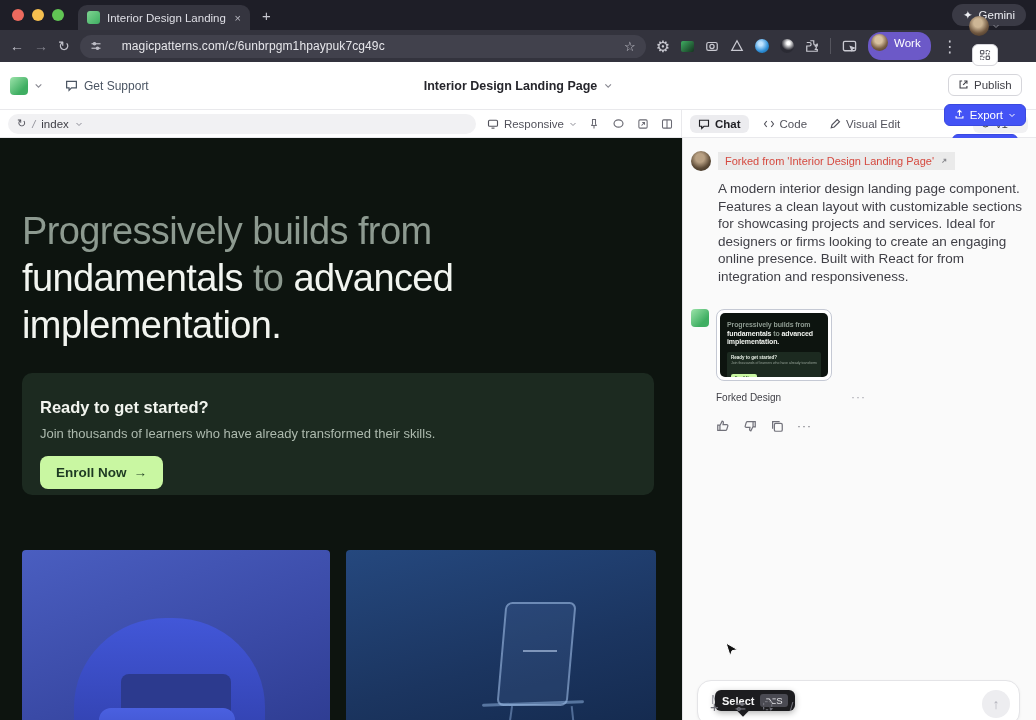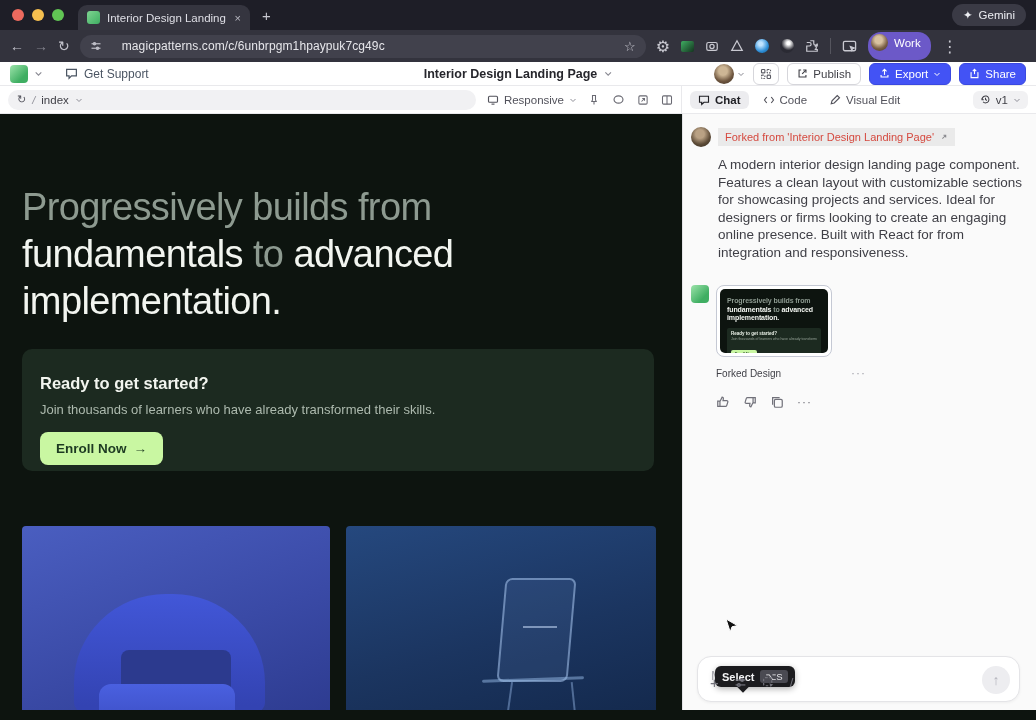--- a/index.html
+++ b/index.html
@@ -33,28 +33,28 @@
   .orb { width:14px; height:14px; border-radius:50%; }
   .orb.blue { background:radial-gradient(circle at 40% 35%, #bfe3ff 15%, #2e8fd8 60%, #16537f); }
   .orb.dark { background:radial-gradient(circle at 60% 30%, #fff 12%, #2a2a33 55%); }
   .greensq { width:13px; height:11px; border-radius:2px; background:linear-gradient(135deg,#3fae62,#14331f); }
   .vdiv { width:1px; height:16px; background:#55555e; }
   .profile { display:flex; align-items:center; gap:6px; background:#6c59c8; border-radius:13px; padding:2px 10px 9px 3px; }
   .pavatar { width:17px; height:17px; border-radius:50%; background:radial-gradient(circle at 45% 35%, #d9c2a0 25%, #7a5f45 60%, #3c2f22); }
   .pname { font-size:11.5px; color:#fff; }
 
   
-  .appheader { height:24px; background:#fff; border-bottom:1px solid #e9e9ec; display:flex; align-items:center;
+  .appheader { height:48px; background:#fff; border-bottom:1px solid #e9e9ec; display:flex; align-items:center;
                padding:0 10px; position:relative; }
   .mp-logo { width:18px; height:18px; border-radius:4px; background:linear-gradient(135deg,#8fdca0 10%,#3fae62 70%); }
   .chev { color:#8a8a93; }
   .support { display:flex; align-items:center; gap:6px; margin-left:22px; color:#4b5563; font-size:12px; }
   .center-title { position:absolute; left:50%; transform:translateX(-50%); display:flex; align-items:center; gap:6px;
                   font-size:12.5px; font-weight:600; color:#26262c; }
-  .hdr-right { margin-left:auto; display:flex; align-items:center; gap:8px; }
+  .hdr-right { margin-left:auto; display:flex; align-items:center; gap:8px;flex-direction:column; }
   .hdr-av { width:20px; height:20px; border-radius:50%; background:radial-gradient(circle at 45% 35%, #cdb695 25%, #6f5740 60%, #372a1e); }
   .iconbtn { width:26px; height:22px; border:1px solid #d6d6db; border-radius:6px; display:flex; align-items:center;
              justify-content:center; color:#5b5b64; background:#fff; }
   .btn { display:flex; align-items:center; gap:5px; height:22px; padding:0 9px; border-radius:6px; font-size:11.5px; }
   .btn.outline { border:1px solid #d6d6db; color:#3f3f46; background:#fff; }
   .btn.blue { background:#4353f5; color:#fff; border:1px solid #3a49e0; font-weight:500; }
 
   
   .subbar { height:28px; background:#fff; border-bottom:1px solid #e9e9ec; display:flex; }
   .sub-left { width:682px; border-right:1px solid #e9e9ec; display:flex; align-items:center; padding:0 8px; gap:11px; }

